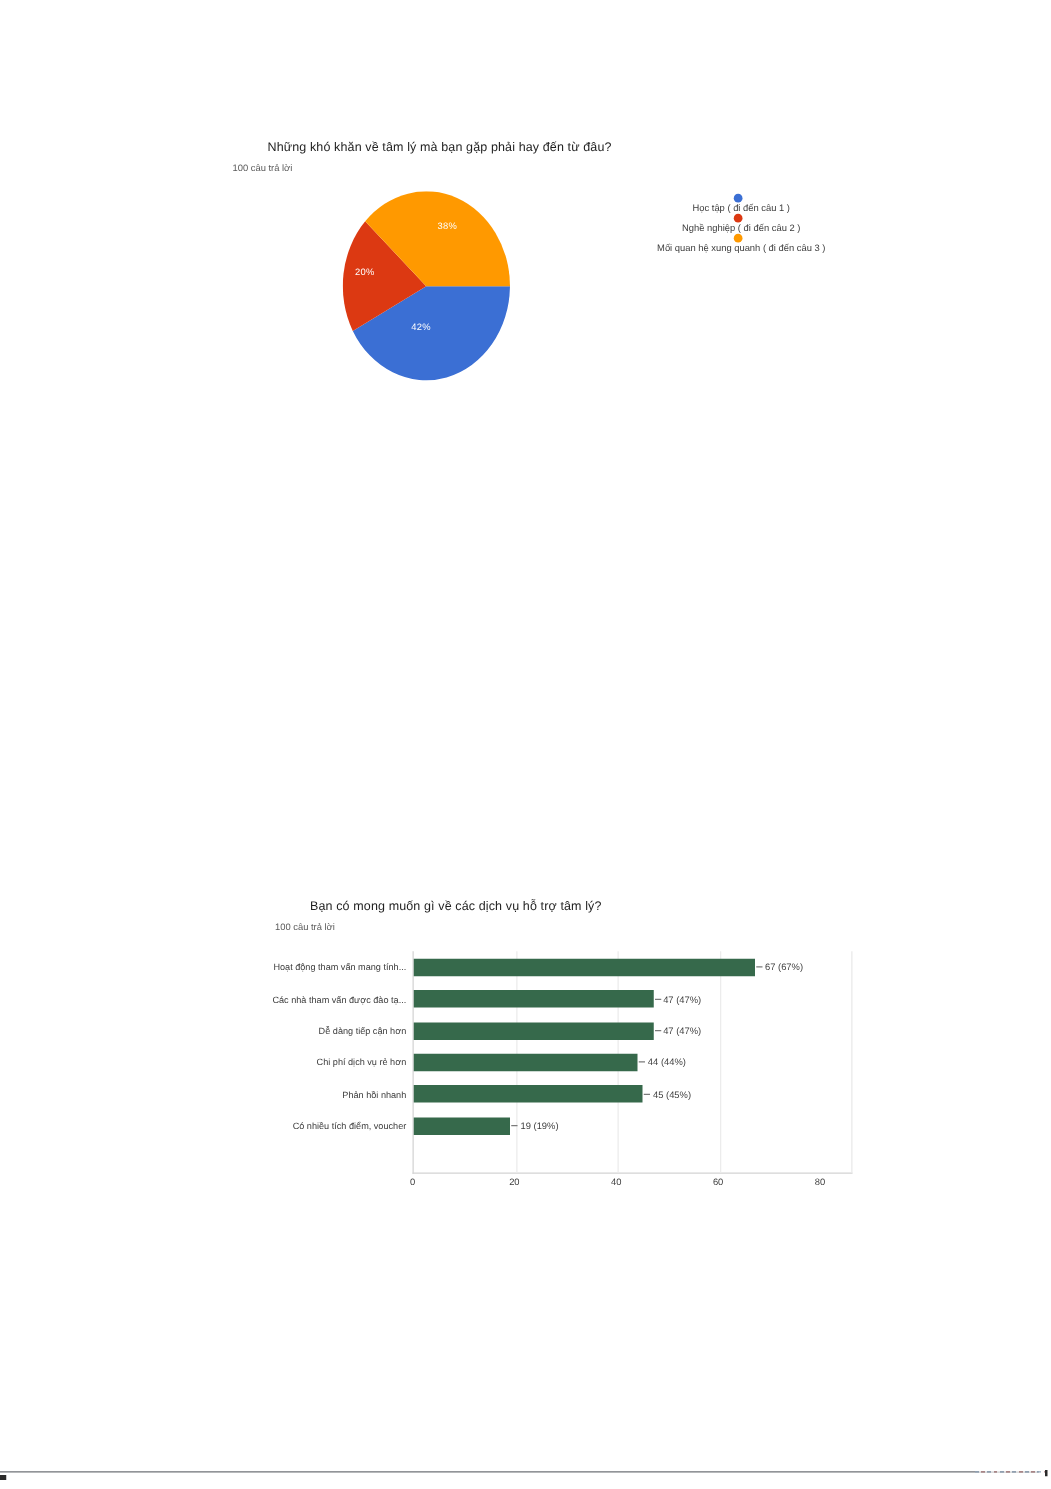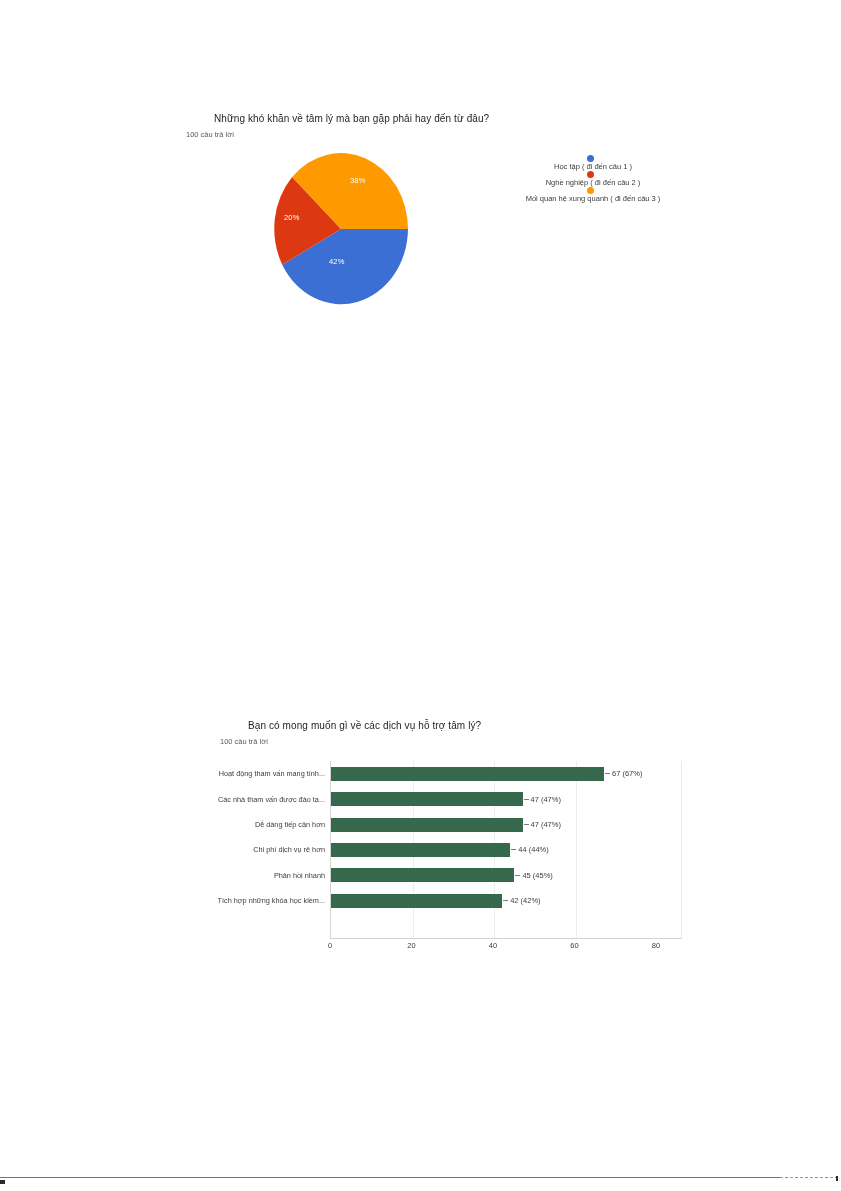--- a/index.html
+++ b/index.html
@@ -314,29 +314,29 @@
 
           <div class="bar-row">
             <span class="bar-cat">Phản hồi nhanh</span>
             <div class="bar-fill" style="width:183.4px;"></div>
             <span class="bar-val">
                 <i class="bar-tick"></i>
                 <span>45 (45%)</span>
               </span>
           </div>
 
-
-          <div class="bar-row">
-            <span class="bar-cat">Tích hợp những khóa học kiềm...</span>
-            <div class="bar-fill" style="width:171.2px;"></div>
-            <span class="bar-val">
-                <i class="bar-tick"></i>
-                <span>42 (42%)</span>
-              </span>
-          </div>
+          <div class="bar-row">
+            <span class="bar-cat">Có nhiều tích điểm, voucher</span>
+            <div class="bar-fill" style="width:77.4px;"></div>
+            <span class="bar-val">
+                <i class="bar-tick"></i>
+                <span>19 (19%)</span>
+              </span>
+          </div>
+
 
         </div>
       </div>
 
       <div class="x-axis">
         <span class="x-tick" style="left:0px;">0</span>
         <span class="x-tick" style="left:81.5px;">20</span>
         <span class="x-tick" style="left:163px;">40</span>
         <span class="x-tick" style="left:244.5px;">60</span>
         <span class="x-tick" style="left:326px;">80</span>

